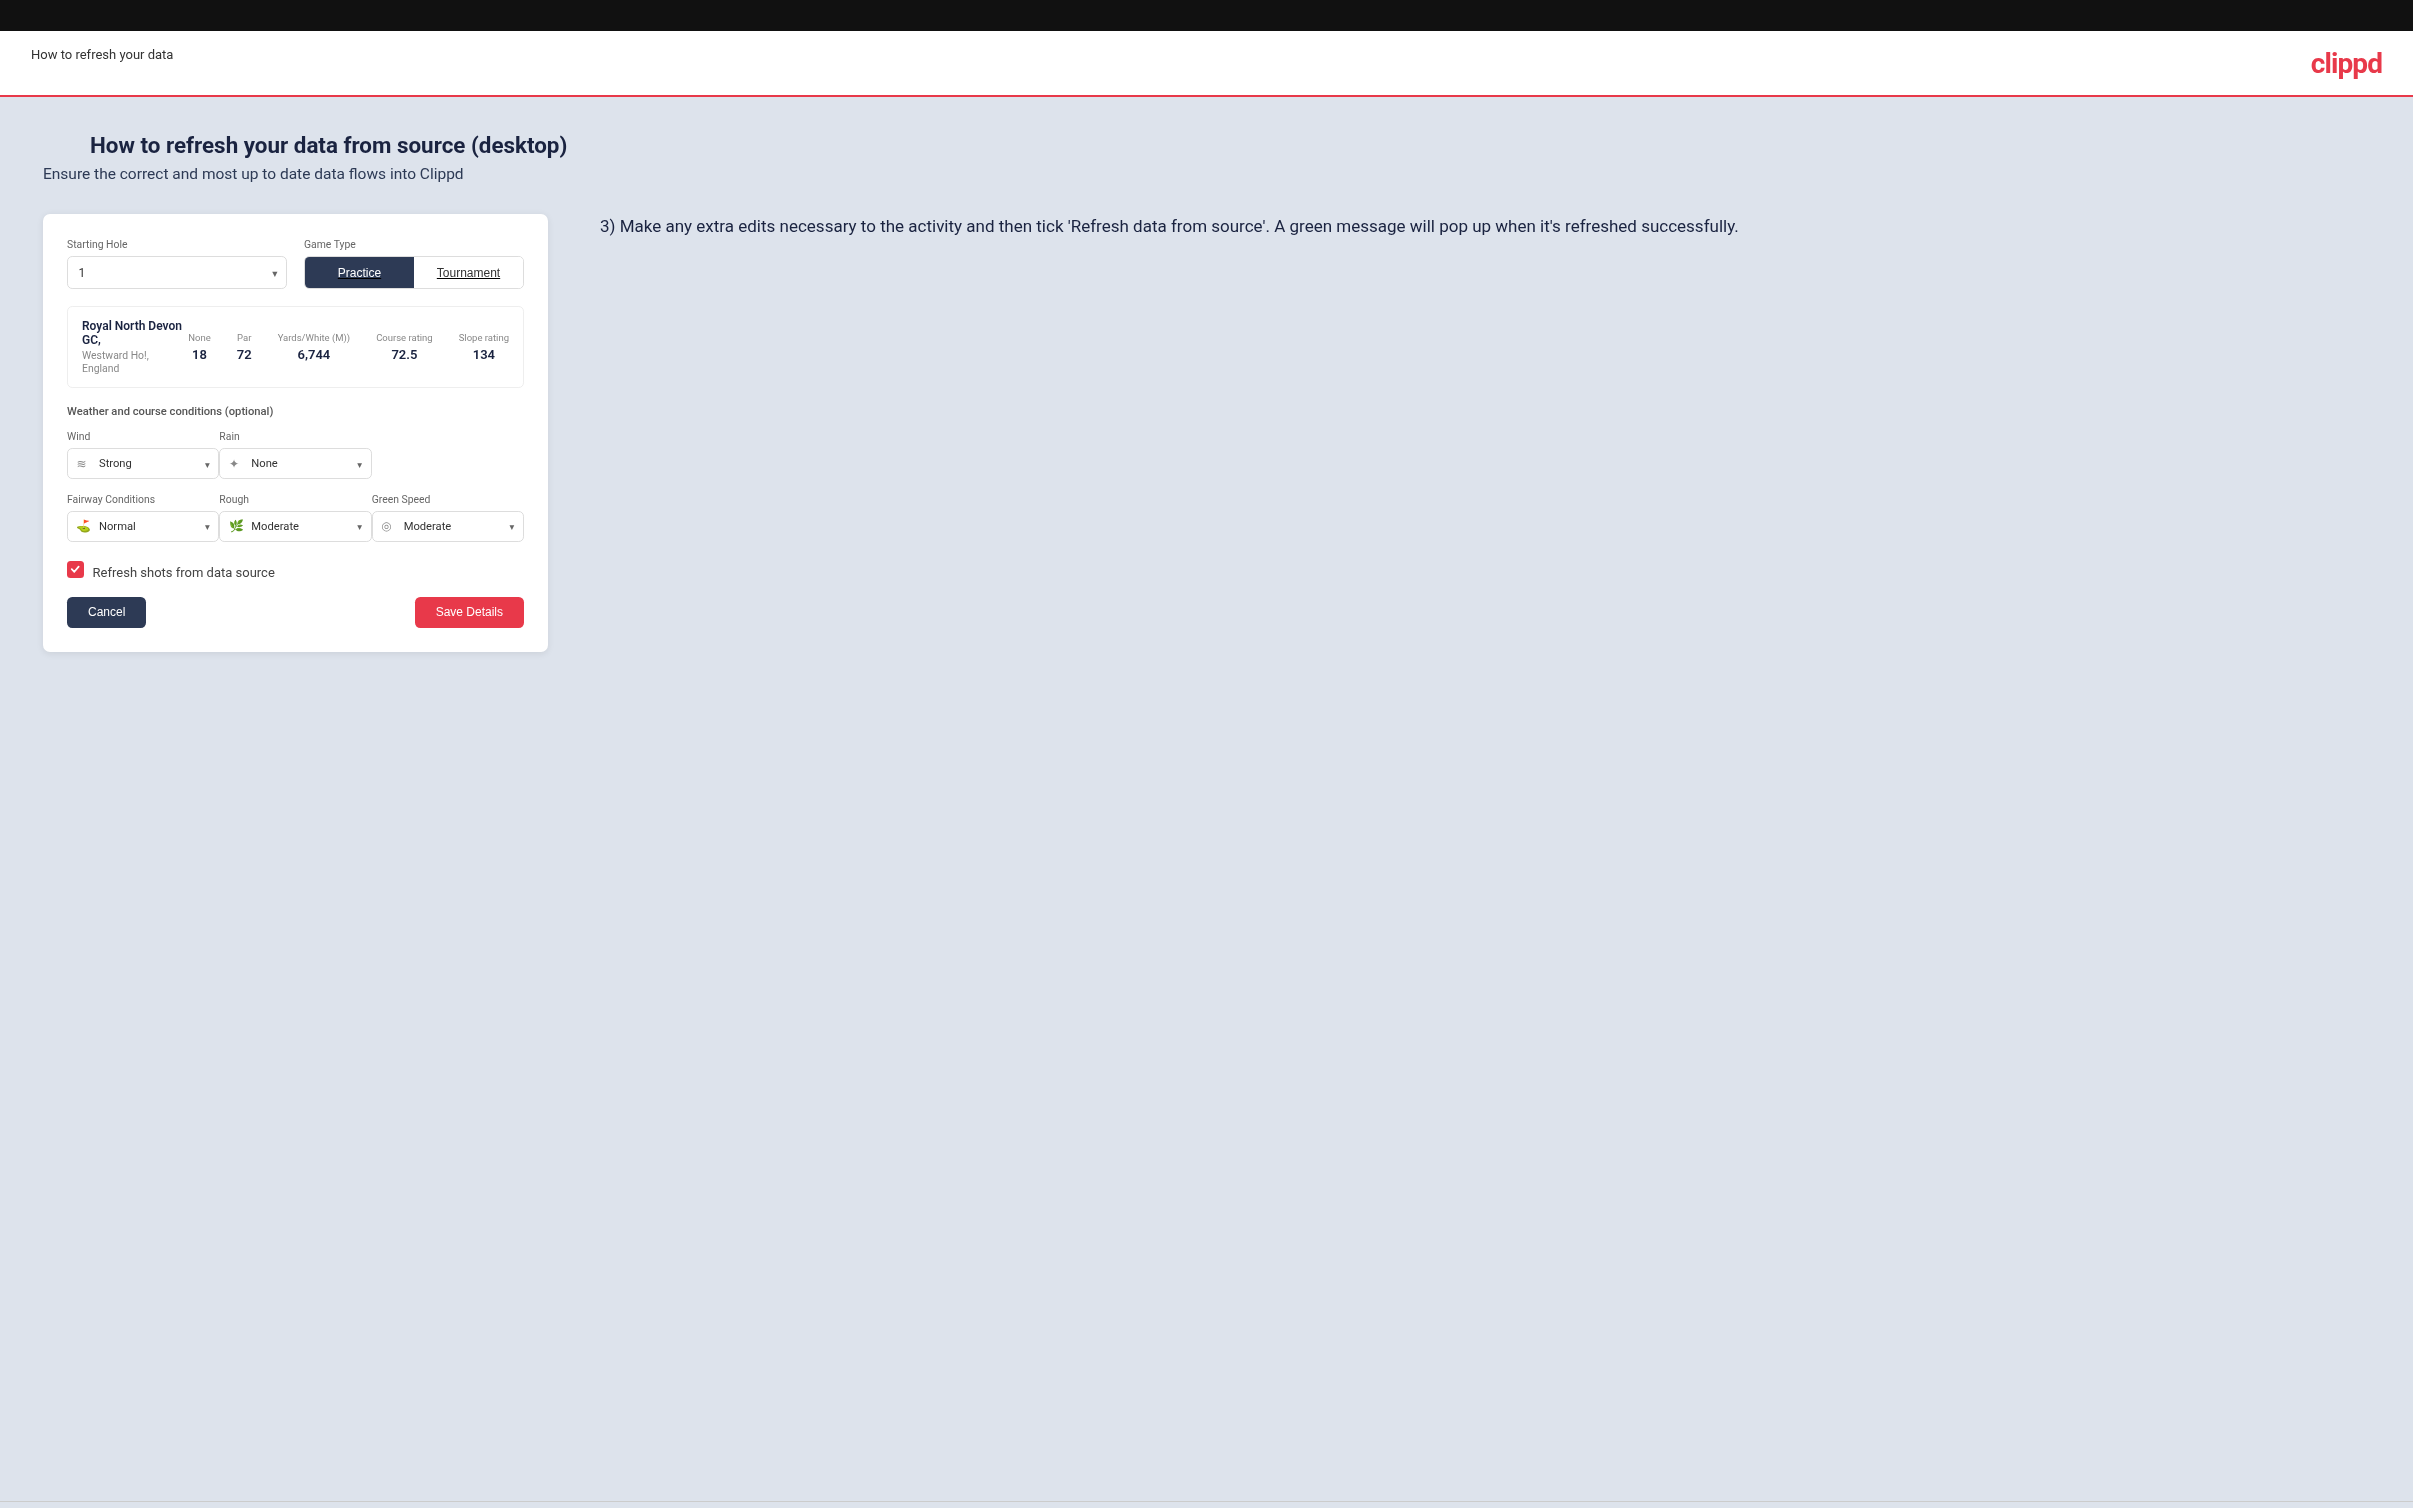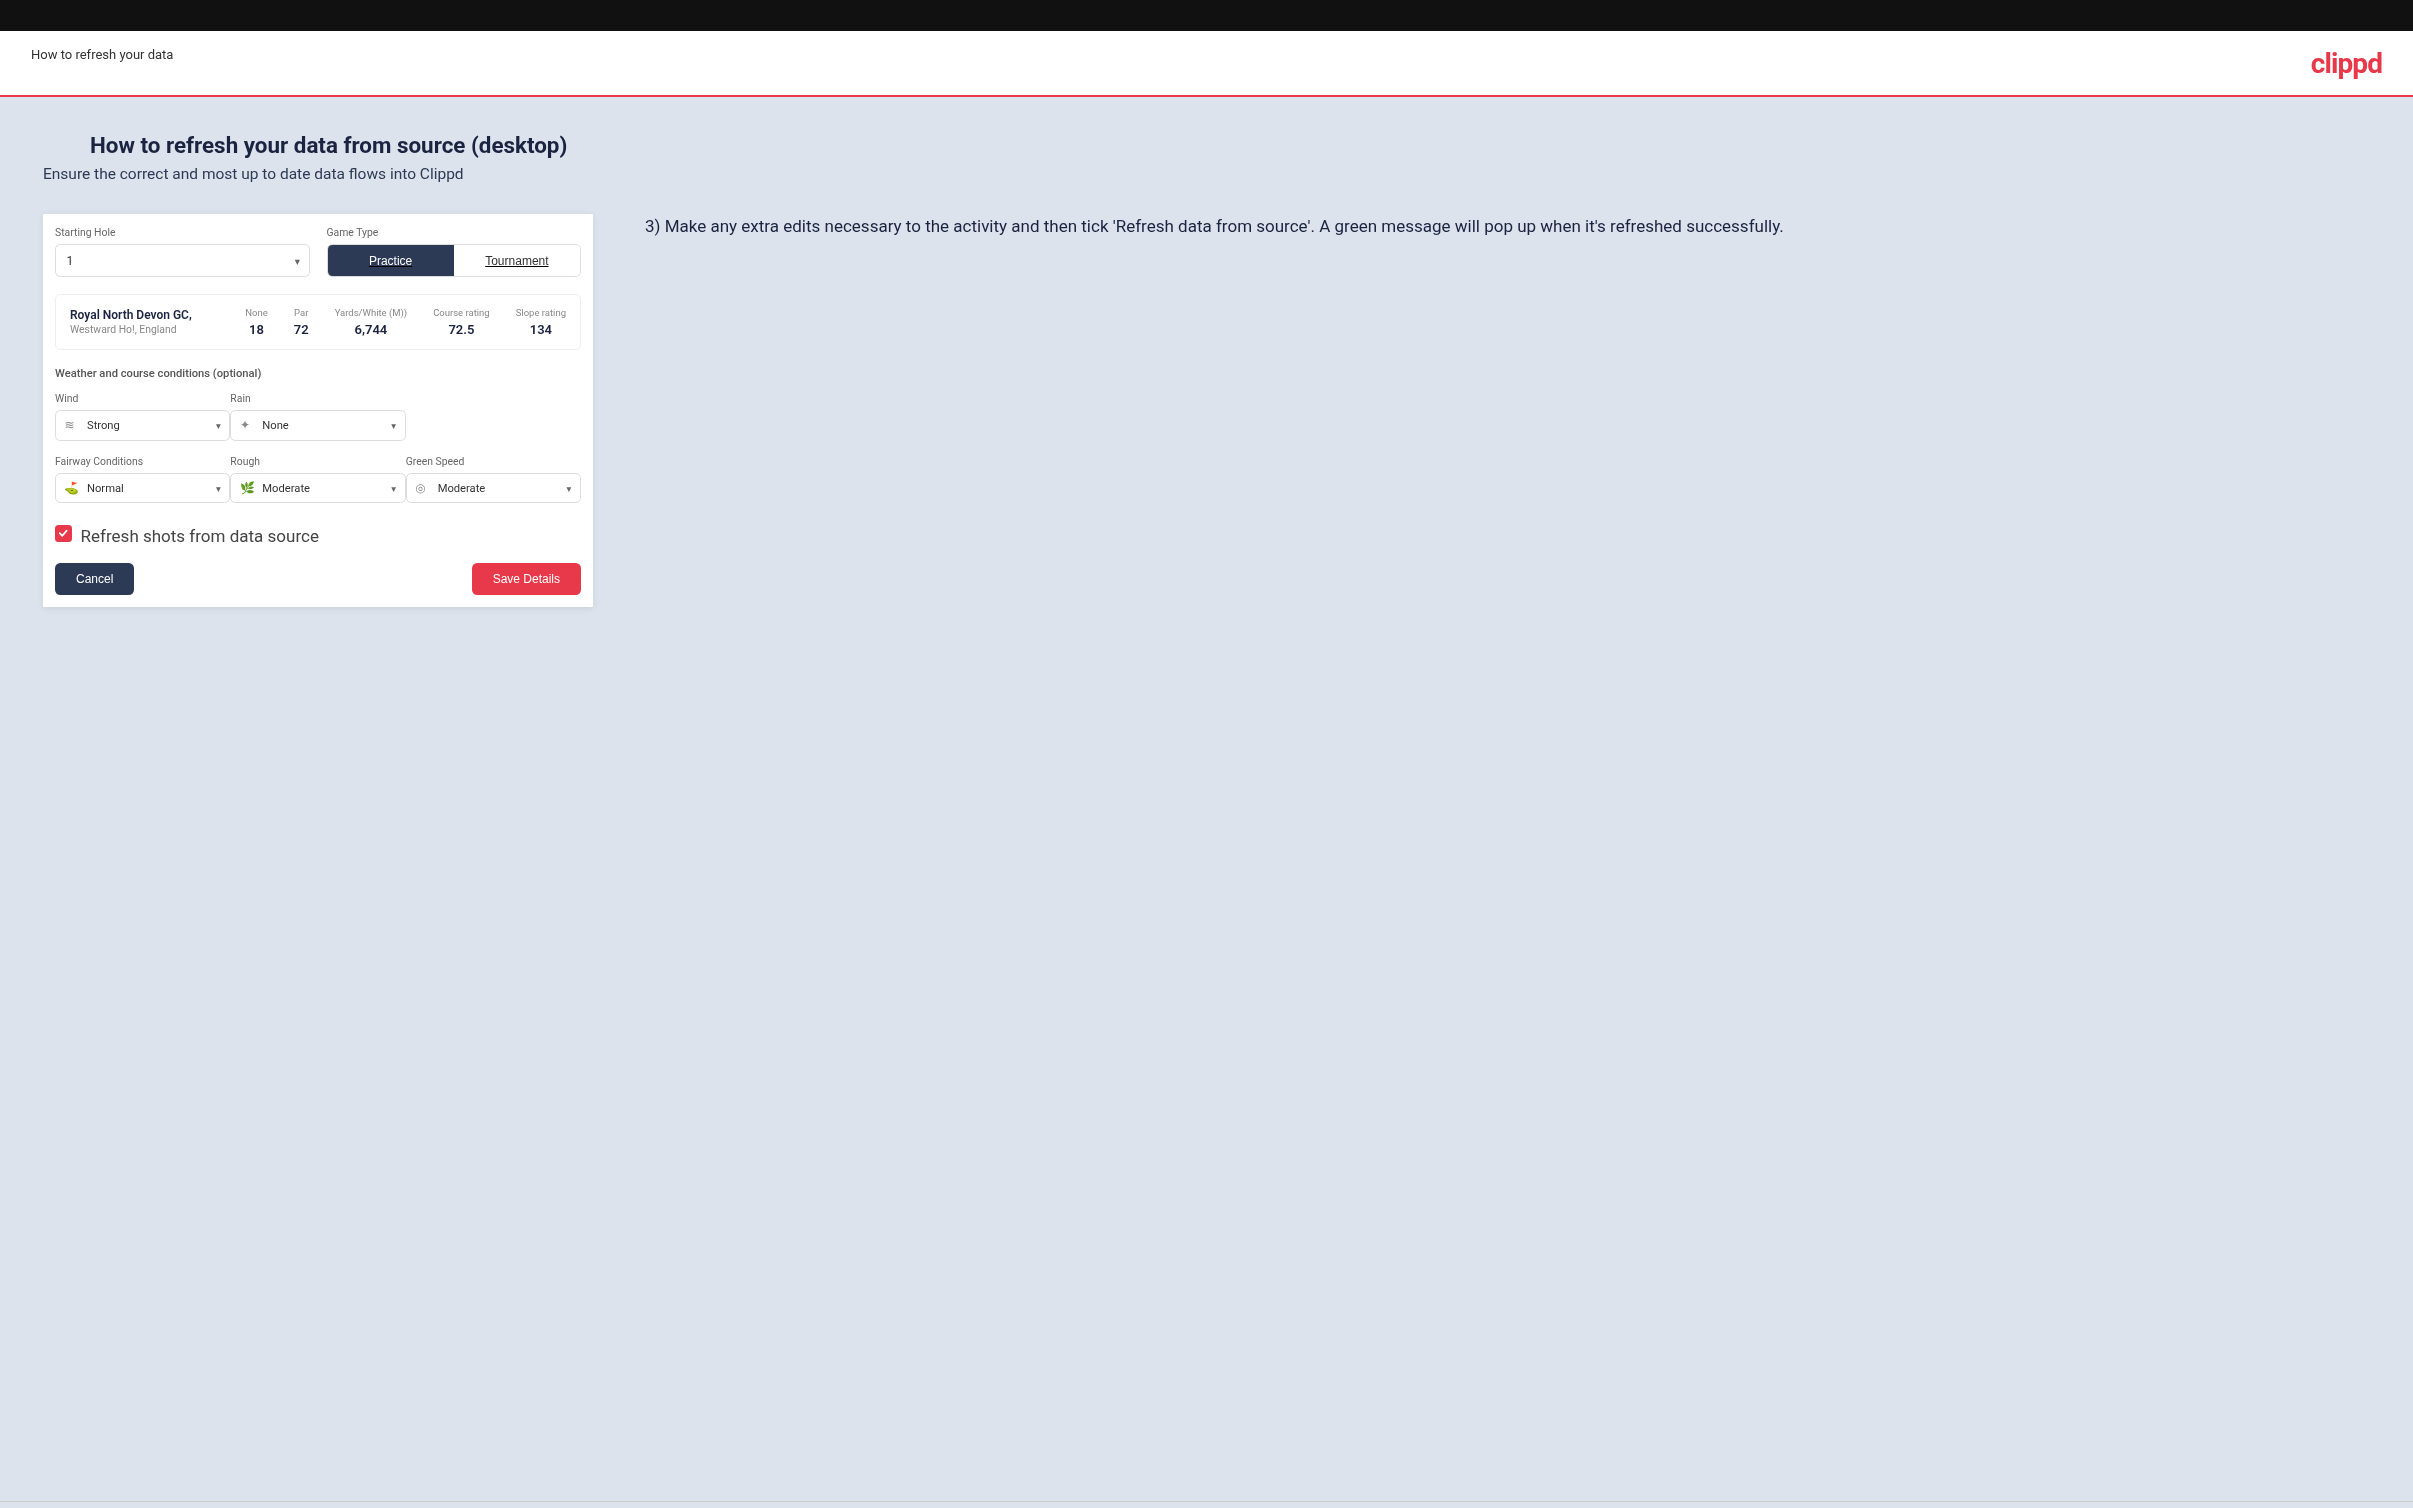--- a/index.html
+++ b/index.html
@@ -52,23 +52,23 @@
     }
 
     .content-area {
       display: flex;
       gap: 52px;
       align-items: flex-start;
     }
 
     .card {
       background: #fff;
-      border-radius: 1px;
-      padding: 12px;
-      width: 550px;
+      border-radius: 7px;
+      padding: 24px;
+      width: 505px;
       flex-shrink: 0;
       box-shadow: 0 1.7px 7px rgba(0,0,0,0.08);
     }
 
     .form-row {
       display: flex;
       gap: 17px;
       margin-bottom: 17px;
     }
 
@@ -246,21 +246,21 @@
       justify-content: center;
       flex-shrink: 0;
     }
 
     .checkbox-custom svg {
       width: 10.4px;
       height: 10.4px;
     }
 
     .checkbox-label {
-      font-size: 17px;
+      font-size: 13px;
       color: #444;
       margin-top: 6px;
     }
 
     .button-row {
       display: flex;
       justify-content: space-between;
       align-items: center;
       margin-top: 5.2px;
     }

